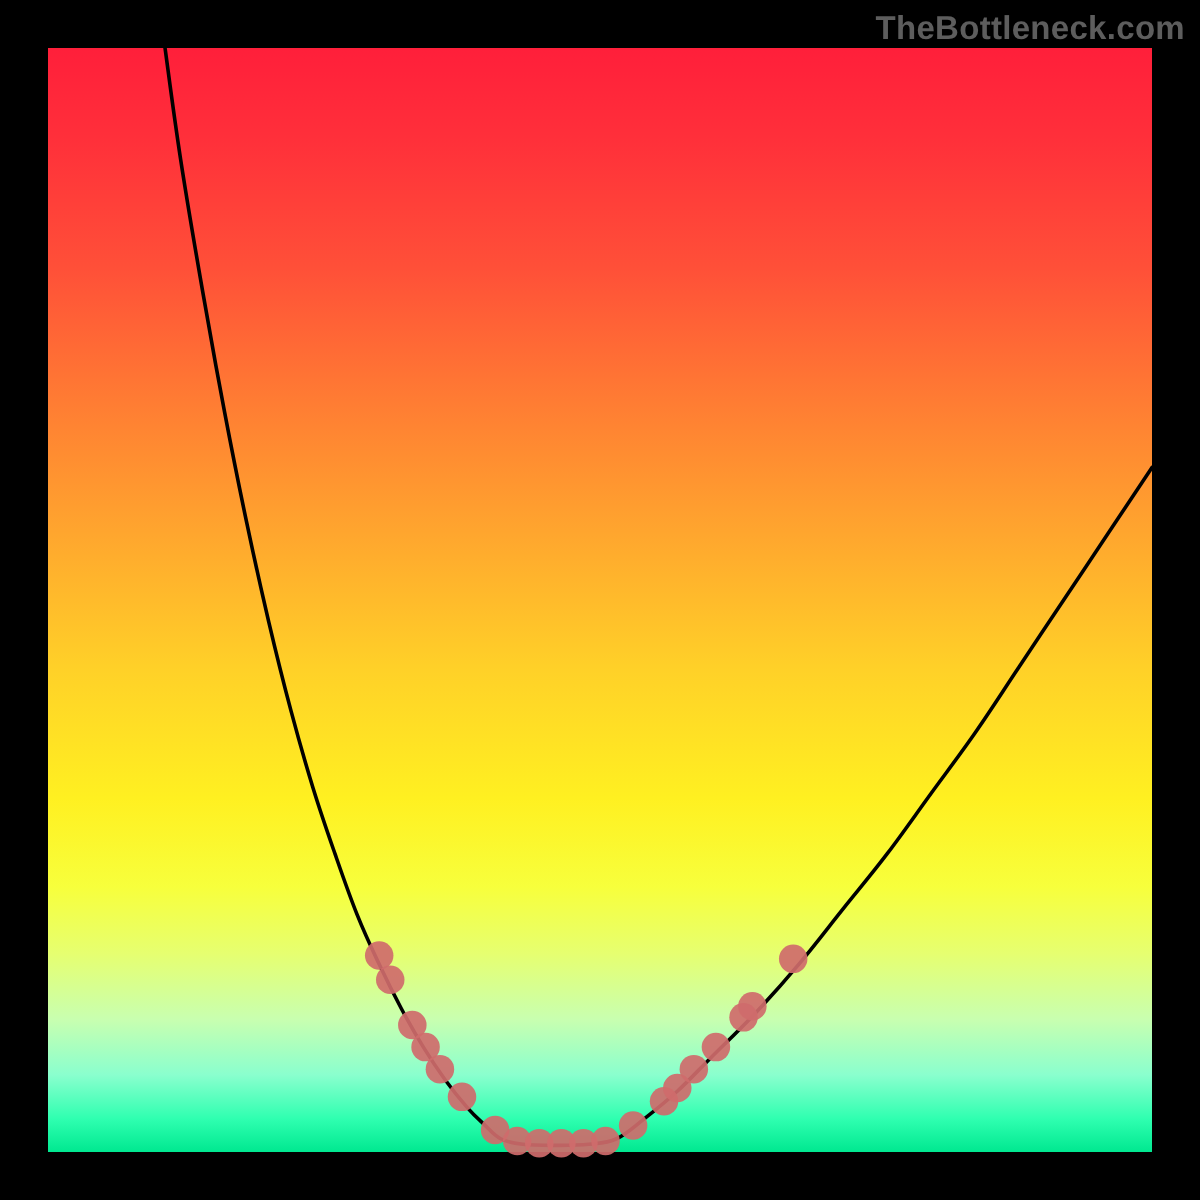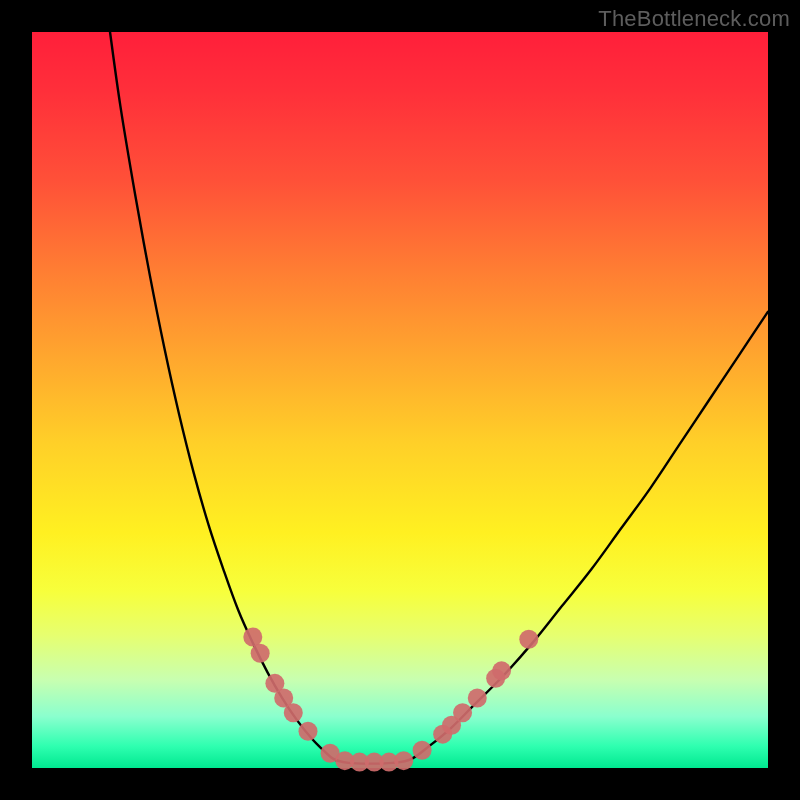--- a/index.html
+++ b/index.html
@@ -42,21 +42,21 @@
       #00e890 100%
     );
   }
   .watermark {
     position: absolute;
     top: 6px;
     right: 10px;
     color: #5d5d5d;
     font-size: 22px;
     letter-spacing: 0.2px;
-    font-weight: 400;
+    font-weight: 700;
   }
   svg.curve {
     position: absolute;
     left: 0;
     top: 0;
     width: 736px;
     height: 736px;
     overflow: visible;
   }
 </style>

